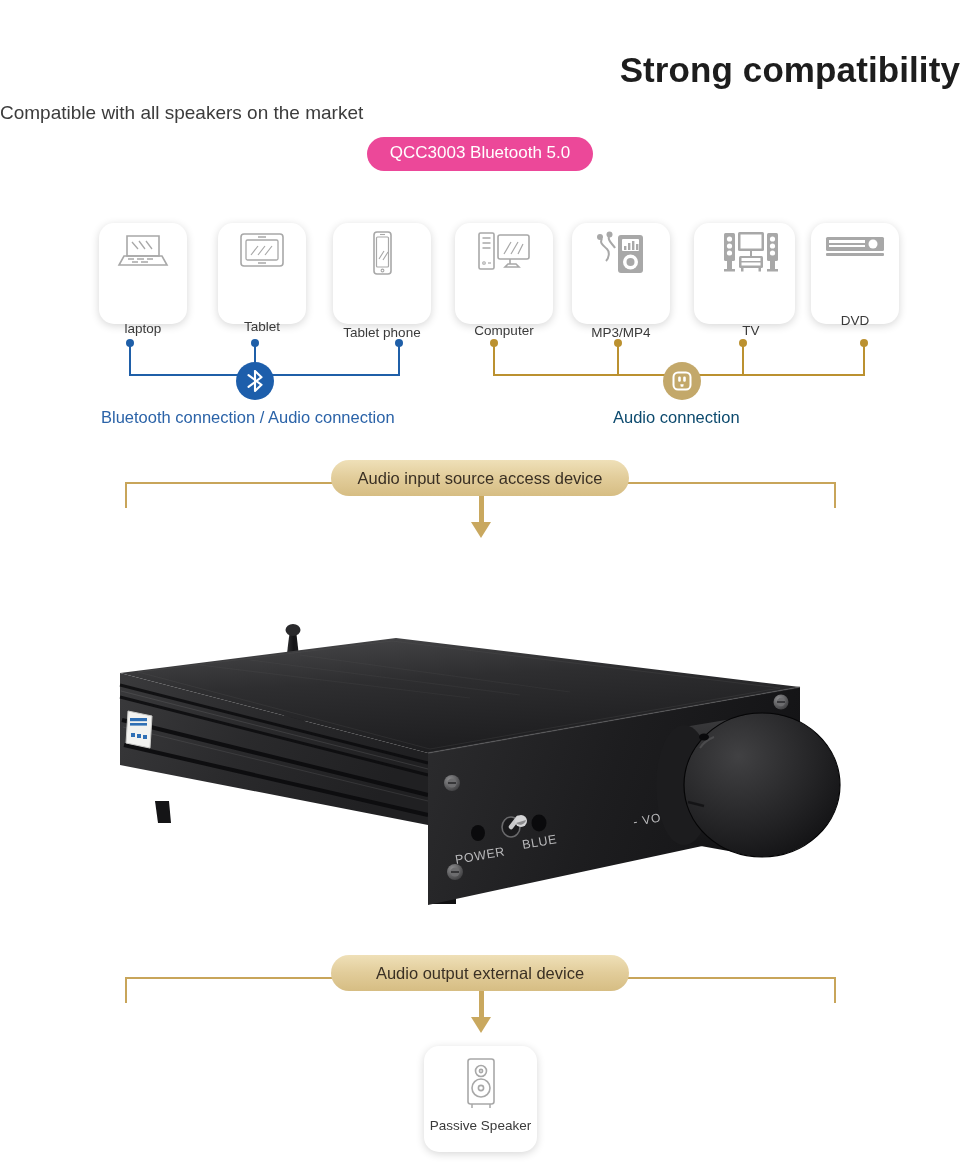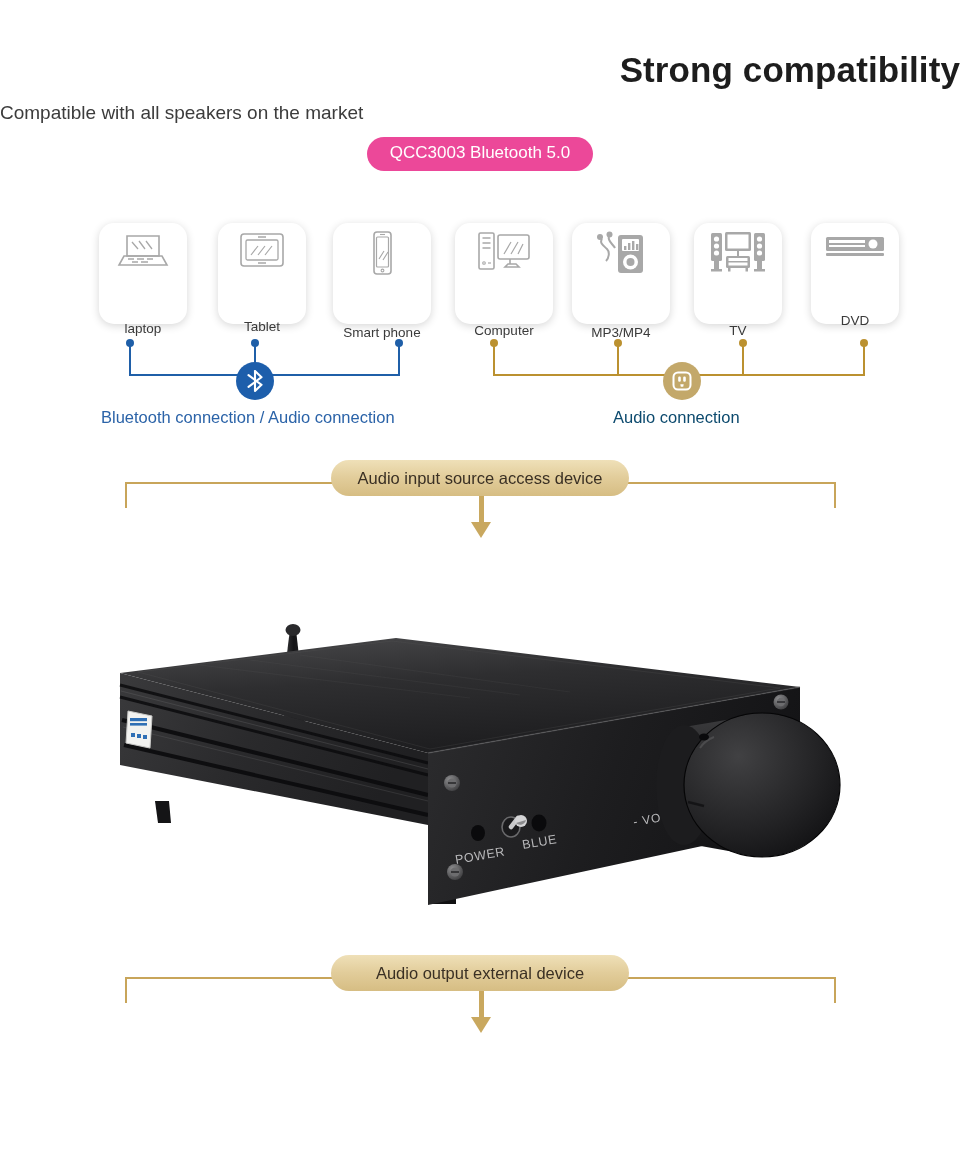--- a/index.html
+++ b/index.html
@@ -126,21 +126,21 @@
     <div class="card wide" style="left:333px;">
       <span class="ico">
         <svg width="34" height="48" viewBox="0 0 34 48" fill="none" stroke="#a8a8a8" stroke-width="1.6">
           <rect x="9" y="3" width="17" height="42" rx="3"></rect>
           <rect x="11.5" y="8" width="12" height="30" rx="1" stroke-width="1.2"></rect>
           <path d="M14 30l5-8M18 31l5-8" stroke-width="1.1"></path>
           <path d="M15 5.5h5" stroke-width="1.1"></path>
           <circle cx="17.5" cy="41.5" r="1.4" stroke-width="1.1"></circle>
         </svg>
       </span>
-      <span class="cap">Smart phone</span>
+      <span class="cap">Tablet phone</span>
     </div>
 
     <div class="card wide" style="left:455px;">
       <span class="ico">
         <svg width="58" height="46" viewBox="0 0 58 46" fill="none" stroke="#a8a8a8" stroke-width="1.6">
           <rect x="4" y="4" width="15" height="36" rx="1.5"></rect>
           <path d="M7.5 9h8M7.5 14h8M7.5 19h8" stroke-width="1.3"></path>
           <circle cx="9" cy="34" r="1.3" stroke-width="1.1"></circle>
           <path d="M13 34h3" stroke-width="1.2"></path>
           <rect x="23" y="6" width="31" height="24" rx="2"></rect>
@@ -168,21 +168,21 @@
             <rect x="40" y="12" width="2.4" height="9"></rect>
             <rect x="44" y="15" width="2.4" height="6"></rect>
           </g>
           <circle cx="38.5" cy="33" r="7.5" fill="#fff"></circle>
           <circle cx="38.5" cy="33" r="4" fill="#a8a8a8"></circle>
         </svg>
       </span>
       <span class="cap">MP3/MP4</span>
     </div>
 
-    <div class="card" style="left:694px;">
+    <div class="card" style="left:694px;padding-left:13px;">
       <span class="ico">
         <svg width="62" height="46" viewBox="0 0 62 46" fill="#a8a8a8">
           <rect x="4" y="4" width="11" height="28" rx="1.5"></rect>
           <circle cx="9.5" cy="10" r="2.6" fill="#fff"></circle>
           <circle cx="9.5" cy="17" r="2.6" fill="#fff"></circle>
           <circle cx="9.5" cy="24" r="2.6" fill="#fff"></circle>
           <rect x="7" y="32" width="5" height="8"></rect>
             <rect x="4" y="40" width="11" height="2.5"></rect>
           <rect x="47" y="4" width="11" height="28" rx="1.5"></rect>
           <circle cx="52.5" cy="10" r="2.6" fill="#fff"></circle>
@@ -390,14 +390,27 @@
     <div class="rail" style="left:125px;width:207px;"></div>
     <div class="rail" style="left:628px;width:207px;"></div>
     <div class="cap-r" style="left:834px;"></div>
     <div class="pill">Audio output external device</div>
     <div class="arrow" style="top:36px;">
       <div class="shaft"></div>
         <div class="head"></div>
     </div>
   </div>
 
+  <div class="spk-card">
+    <span class="ico">
+      <svg width="46" height="58" viewBox="0 0 46 58" fill="none" stroke="#a8a8a8" stroke-width="1.6">
+        <rect x="10" y="4" width="26" height="45" rx="2.5"></rect>
+        <circle cx="23" cy="16" r="5.5"></circle>
+        <circle cx="23" cy="16" r="1.6"></circle>
+        <circle cx="23" cy="33" r="9"></circle>
+        <circle cx="23" cy="33" r="2.6"></circle>
+        <path d="M14 49v4M32 49v4" stroke-width="1.5"></path>
+      </svg>
+    </span>
+    <span class="cap">Passive Speaker</span>
+  </div>
 
 </div>
 
 </body></html>

